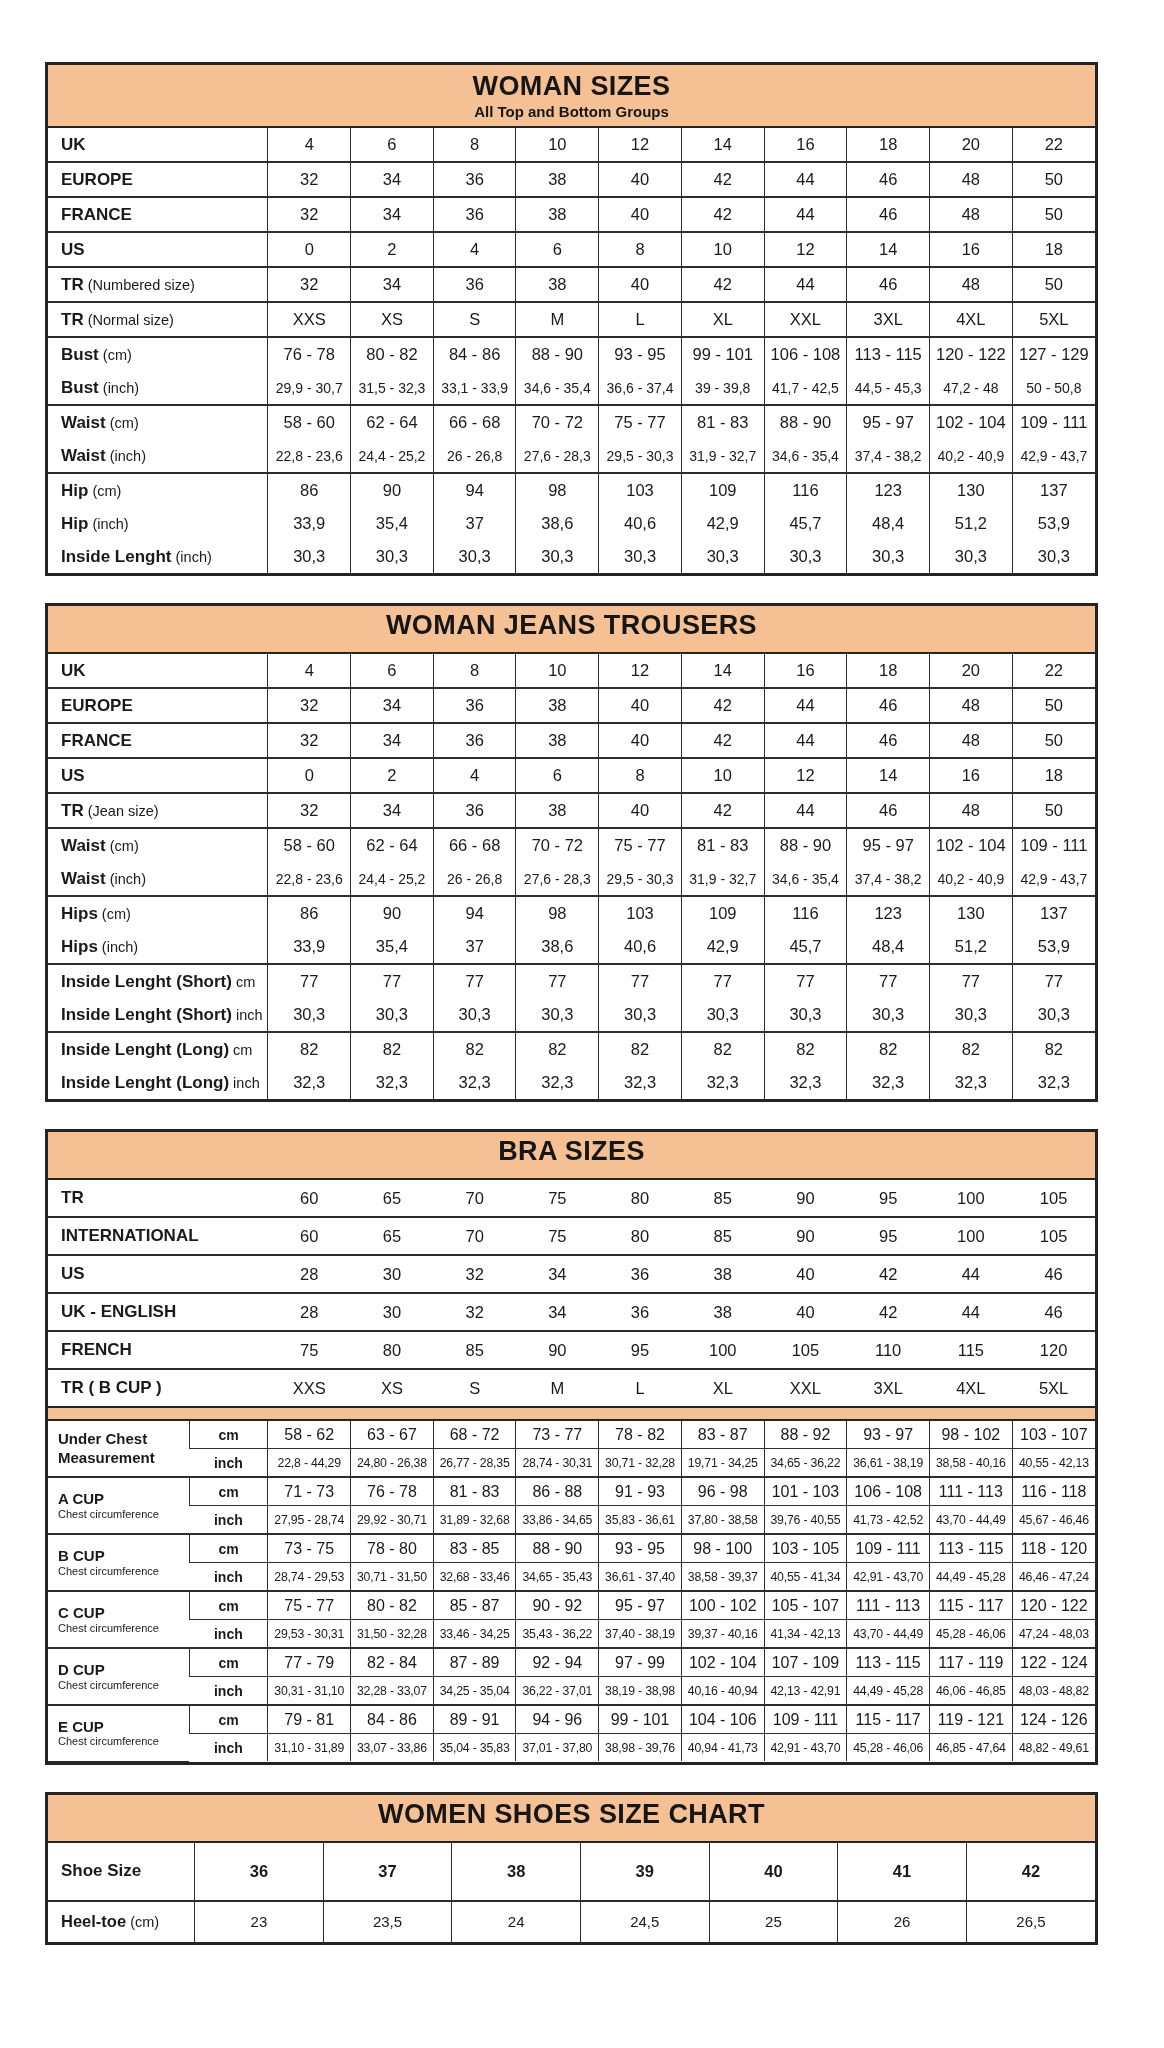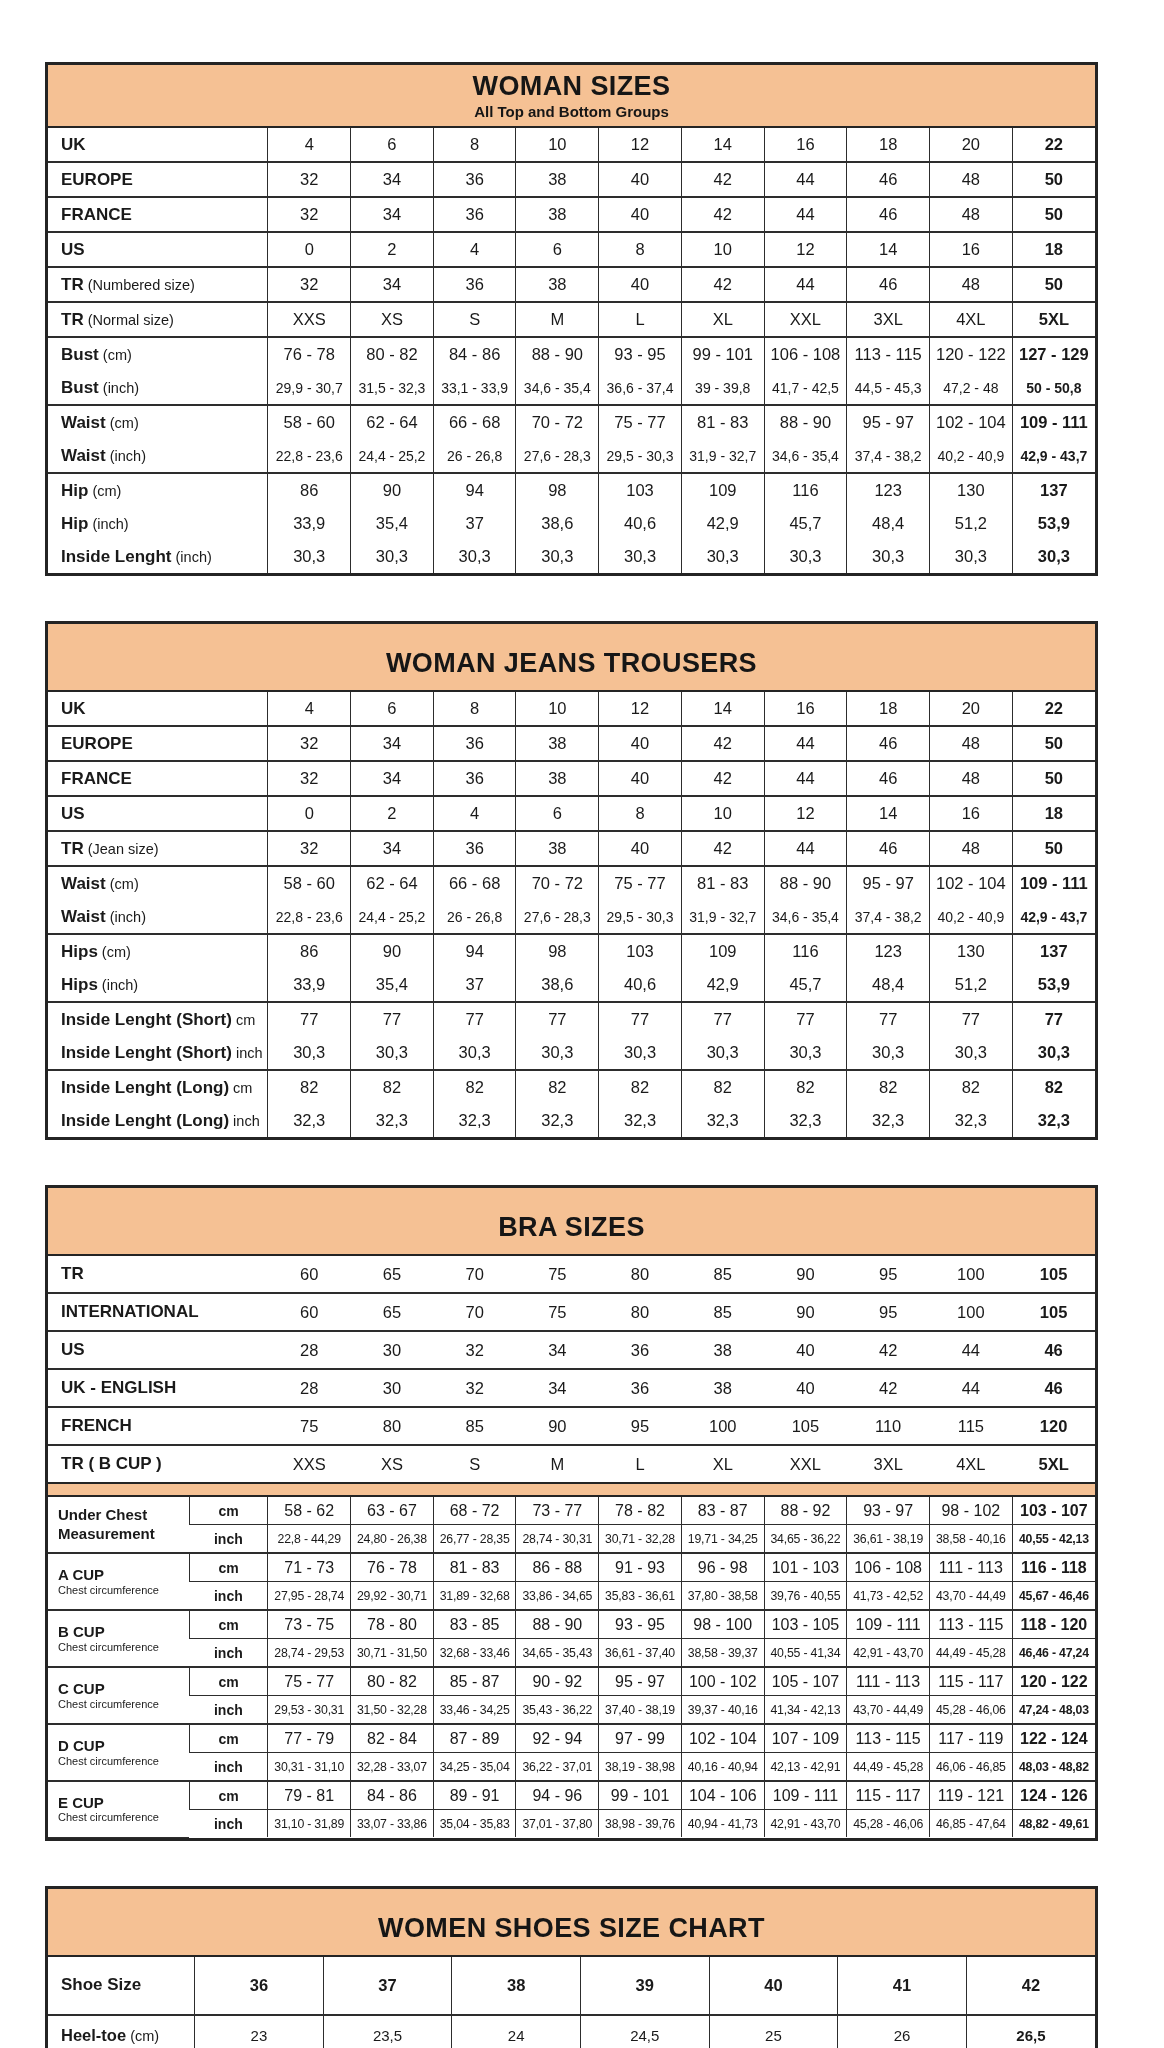--- a/index.html
+++ b/index.html
@@ -1,29 +1,29 @@
 <!DOCTYPE html>
 <html><head>
 <meta charset="utf-8">
 <style>
   html,body{margin:0;padding:0;background:#ffffff;}
   body{width:1164px;font-family:"Liberation Sans",sans-serif;color:#1a1a1a;}
   .page{box-sizing:border-box;width:1164px;min-height:2048px;padding:62px 66px 40px 45px;background:#fff;}
-  .tbl{border:3px solid #242424;margin-bottom:45px;background:#fff;}
-  .band{background:#f5c194;text-align:center;padding:24px 0 11px;border-bottom:2.6px solid #242424;}
+  .tbl{border:3px solid #242424;margin-bottom:27px;background:#fff;}
+  .band{background:#f5c194;text-align:center;padding:4px 0 11px;border-bottom:2.6px solid #242424;}
   .band.with-sub{padding:6px 0 6px;}
   .band-title{font-size:27px;font-weight:800;letter-spacing:.4px;color:#161616;}
   .band-sub{font-size:15px;font-weight:700;margin-top:1px;color:#161616;}
   table{width:100%;border-collapse:collapse;table-layout:fixed;}
   td{border:1.6px solid #2d2d2d;text-align:center;vertical-align:middle;font-size:16.5px;padding:1px 2px;overflow:hidden;}
   
   tr:first-child td{border-top-style:hidden;}
   tr:last-child td{border-bottom-style:hidden;}
   td:first-child{border-left-style:hidden;}
-  td:last-child{border-right-style:hidden;font-weight:bold;}
+  td:last-child{border-right-style:hidden;}
   tr.gstart td{border-top-width:2.5px;}
   tr.pair-a td{border-bottom-style:hidden;}
   tr.pair-b td{border-top-style:hidden;}
   .lbl{text-align:left;padding-left:13px;font-weight:700;font-size:17px;}
   .lbl .note{font-weight:400;font-size:14.5px;}
   .sublbl{font-weight:400;font-size:11px;margin-top:-1px;color:#222;}
   td.small{font-size:14px;}
   td.b{font-weight:700;}
   .t-standard td{height:31px;}
   .t-braup td{height:34px;}

